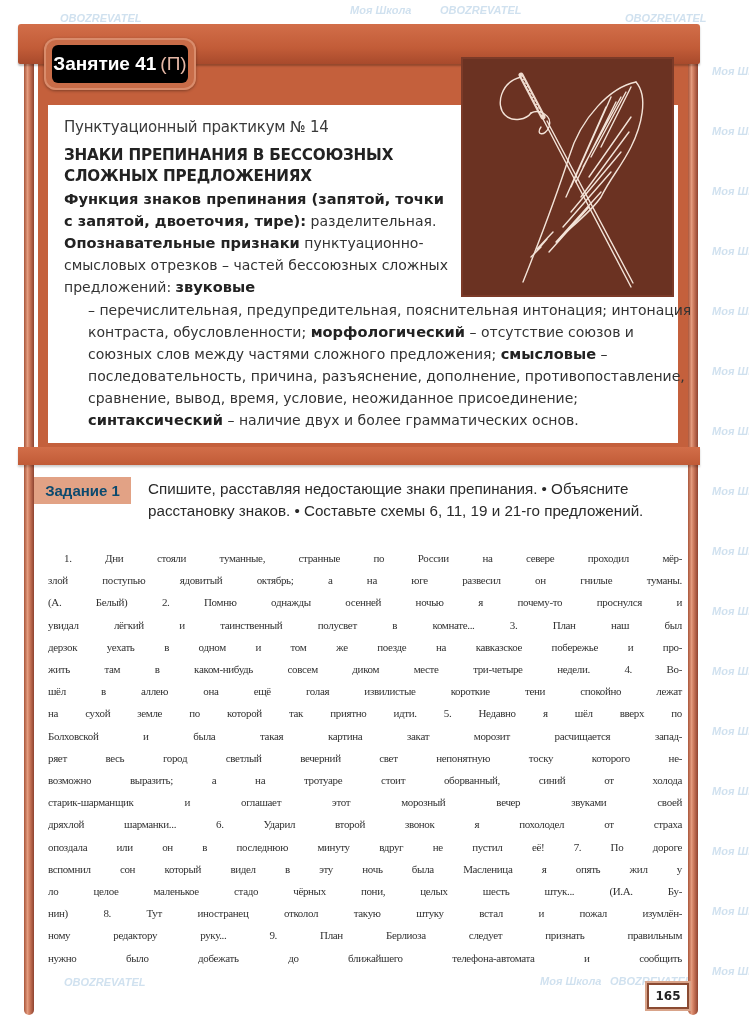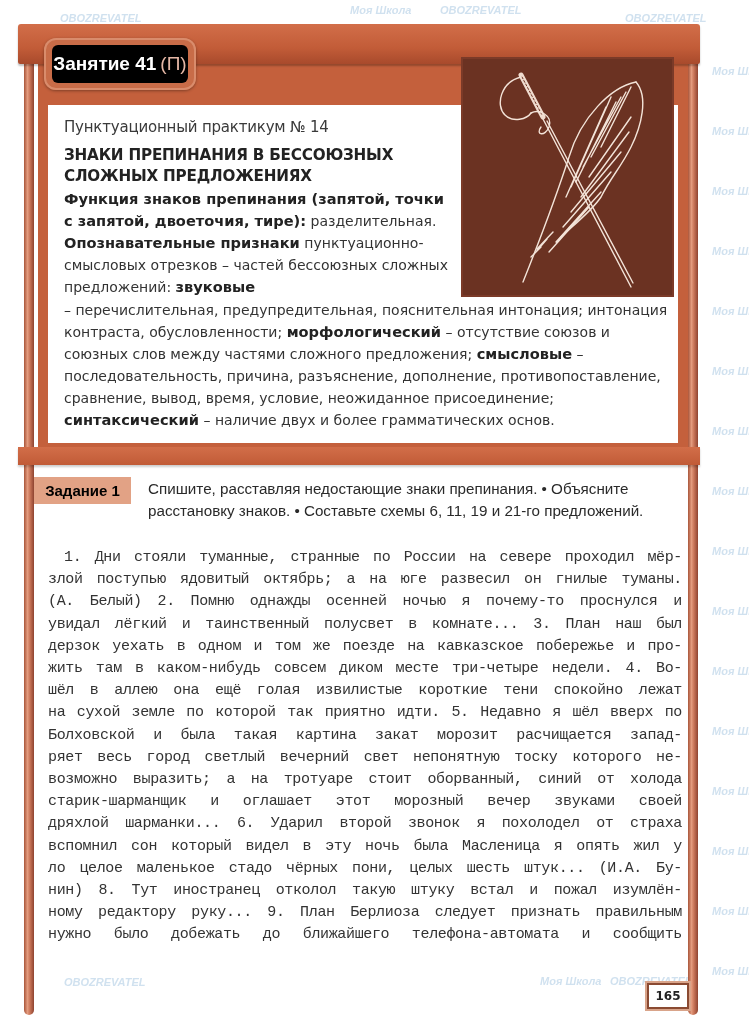--- a/index.html
+++ b/index.html
@@ -68,29 +68,29 @@
   
   .beam-mid {
     position:absolute; left:18px; top:447px; width:682px; height:18px;
     background:linear-gradient(180deg,#d26e49 0%,#c15b37 100%);
     box-shadow:0 2px 2px rgba(0,0,0,0.2);
   }
   .task-label {
     position:absolute; left:34px; top:477px; width:97px; height:27px;
     background:#e2a285;
     display:flex; align-items:center; justify-content:center;
-    font-family:"Liberation Sans", sans-serif; font-weight:bold; font-size:15px; color:#000000;
+    font-family:"Liberation Sans", sans-serif; font-weight:bold; font-size:15px; color:#0c4a6e;
   }
   .task-instruction {
     position:absolute; left:148px; top:478px; width:540px;
     font-family:"Liberation Sans", sans-serif; font-size:15.2px; line-height:22px; color:#2a2a2a;
   }
   .exercise {
     position:absolute; left:48px; top:547px; width:634px;
-    font-family:Liberation Mono, monospace; font-size:15px; line-height:22.2px; color:#333;
+    font-family:Liberation Serif, serif; font-size:11px; line-height:22.2px; color:#333;
     text-align:justify; letter-spacing:-0.35px; word-spacing:-0.5px;
   }
   .exercise .ln { display:block; white-space:nowrap; text-align-last:justify; }
   .exercise .ln.first { text-indent:16px; }
   .page-number {
     position:absolute; left:647px; top:983px; width:38px; height:22px;
     background:#fff; border:2px solid #8a4a32;
     box-shadow:0 0 0 2px #d9a48a;
     font-family:"DejaVu Sans", sans-serif; font-weight:bold; font-size:12px; color:#222;
     display:flex; align-items:center; justify-content:center;
@@ -165,21 +165,21 @@
   <div class="practicum">Пунктуационный практикум № 14</div>
   <div class="topic-title">
     <span>Знаки препинания в бессоюзных</span><br>
     <span>сложных предложениях</span>
   </div>
   <div>
     <div class="narrow">
       <span class="b lead">Функция знаков препинания (запятой, точки с запятой, двоеточия, тире):</span><span class="t"> разделительная.</span>
       <span class="b lead">Опознавательные признаки</span><span class="t"> пунктуационно-смысловых отрезков – частей бессоюзных сложных предложений: </span><span class="b lead">звуковые</span>
     </div>
-    <div style="width:612px;">
+    <div style="width:612px;margin-left:24px;">
       <span class="t"> – перечислительная, предупредительная, пояснительная интонация; интонация контраста, обусловленности; </span><span class="b lead">морфологический</span><span class="t"> – отсутствие союзов и союзных слов между частями сложного предложения; </span><span class="b lead">смысловые</span><span class="t"> – последовательность, причина, разъяснение, дополнение, противопоставление, сравнение, вывод, время, условие, неожиданное присоединение; </span><span class="b lead">синтаксический</span><span class="t"> – наличие двух и более грамматических основ.</span>
     </div>
   </div>
 </div>
 
 <div class="beam-mid"></div>
 
 <div class="task-label">Задание 1</div>
 <div class="task-instruction">Спишите, расставляя недостающие знаки препинания. • Объясните расстановку знаков. • Составьте схемы 6, 11, 19 и 21-го предложений.</div>
 
@@ -190,20 +190,21 @@
   <span class="ln">увидал лёгкий и таинственный полусвет в комнате... 3. План наш был</span>
   <span class="ln">дерзок уехать в одном и том же поезде на кавказское побережье и про-</span>
   <span class="ln">жить там в каком-нибудь совсем диком месте три-четыре недели. 4. Во-</span>
   <span class="ln">шёл в аллею она ещё голая извилистые короткие тени спокойно лежат</span>
   <span class="ln">на сухой земле по которой так приятно идти. 5. Недавно я шёл вверх по</span>
   <span class="ln">Болховской и была такая картина закат морозит расчищается запад-</span>
   <span class="ln">ряет весь город светлый вечерний свет непонятную тоску которого не-</span>
   <span class="ln">возможно выразить; а на тротуаре стоит оборванный, синий от холода</span>
   <span class="ln">старик-шарманщик и оглашает этот морозный вечер звуками своей</span>
   <span class="ln">дряхлой шарманки... 6. Ударил второй звонок я похолодел от страха</span>
+  <span class="ln">опоздала или он в последнюю минуту вдруг не пустил её! 7. По дороге</span>
   <span class="ln">вспомнил сон который видел в эту ночь была Масленица я опять жил у</span>
   <span class="ln">ло целое маленькое стадо чёрных пони, целых шесть штук... (И.А. Бу-</span>
   <span class="ln">нин) 8. Тут иностранец отколол такую штуку встал и пожал изумлён-</span>
   <span class="ln">ному редактору руку... 9. План Берлиоза следует признать правильным</span>
   <span class="ln">нужно было добежать до ближайшего телефона-автомата и сообщить</span>
 </div>
 
 <div class="page-number">165</div>
 
 </body></html>

